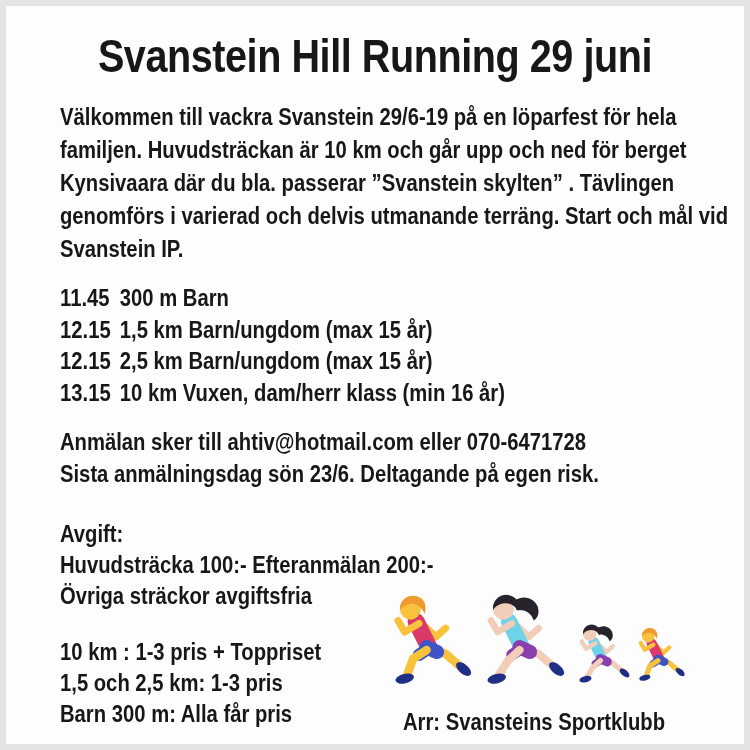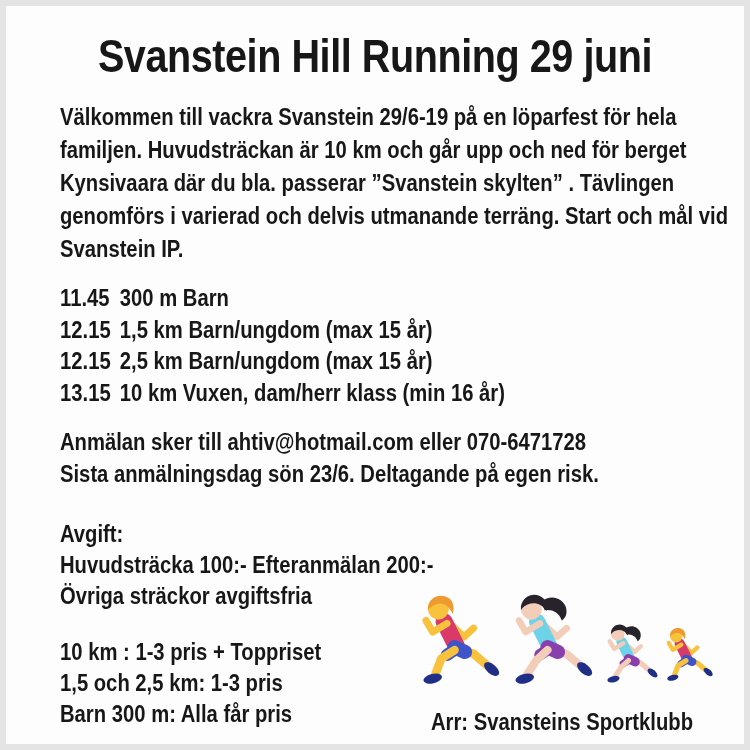--- a/index.html
+++ b/index.html
@@ -31,21 +31,21 @@
     white-space:nowrap;
   }
   .intro        { top:95px;  line-height:33px; }
   .schedule     { top:277px; line-height:31.5px; }
   .schedule-row { display:flex; }
   .schedule-time{ width:68px; flex:0 0 auto; }
   .registration { top:421px; line-height:31.5px; }
   .fees         { top:513px; line-height:31px; }
   .prizes       { top:631px; line-height:31px; }
 
-  .runners { position:absolute; left:396px; top:580px; width:320px; height:160px; }
+  .runners { position:absolute; left:368px; top:580px; width:320px; height:160px; }
   .runner  { position:absolute; display:block; }
   .runner svg { display:block; width:100%; height:100%; }
   .runner--man   { left:6px;   top:8px;  width:95px; height:95px; }
   .runner--woman { left:98px;  top:8px;  width:97px; height:95px; }
   .runner--girl  { left:196px; top:38px; width:62px; height:62px; }
   .runner--boy   { left:256px; top:41px; width:57px; height:57px; }
   .organizer {
     position:absolute; top:122px; left:0; width:320px;
     text-align:center;
     font-size:23px; line-height:28px;

